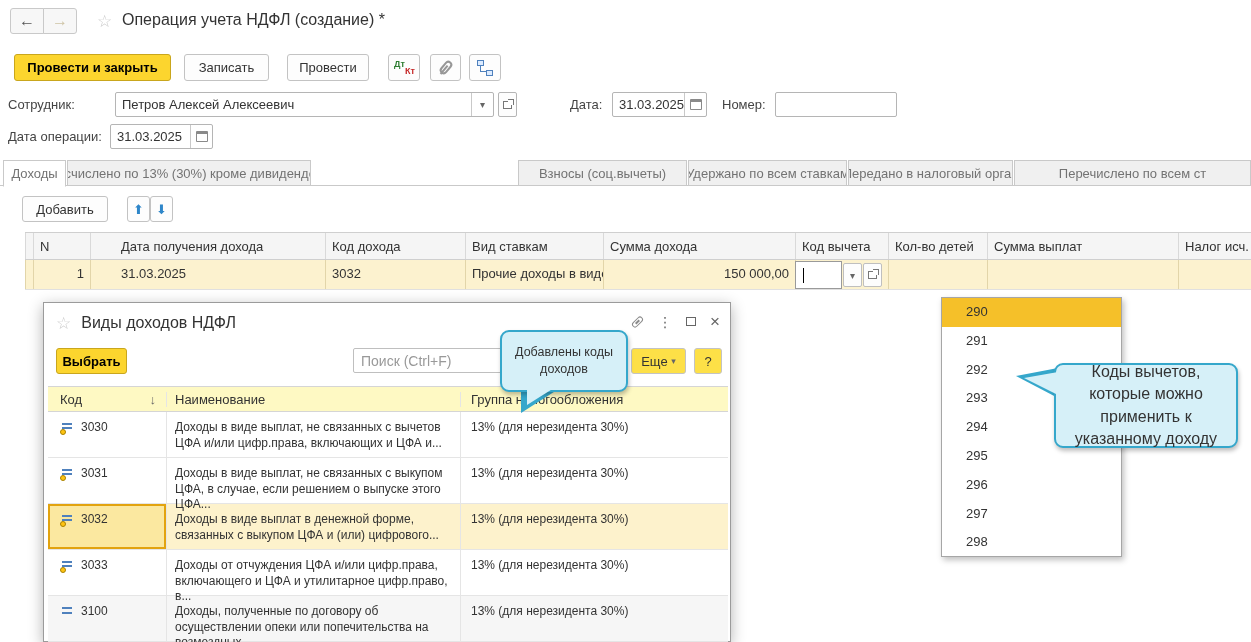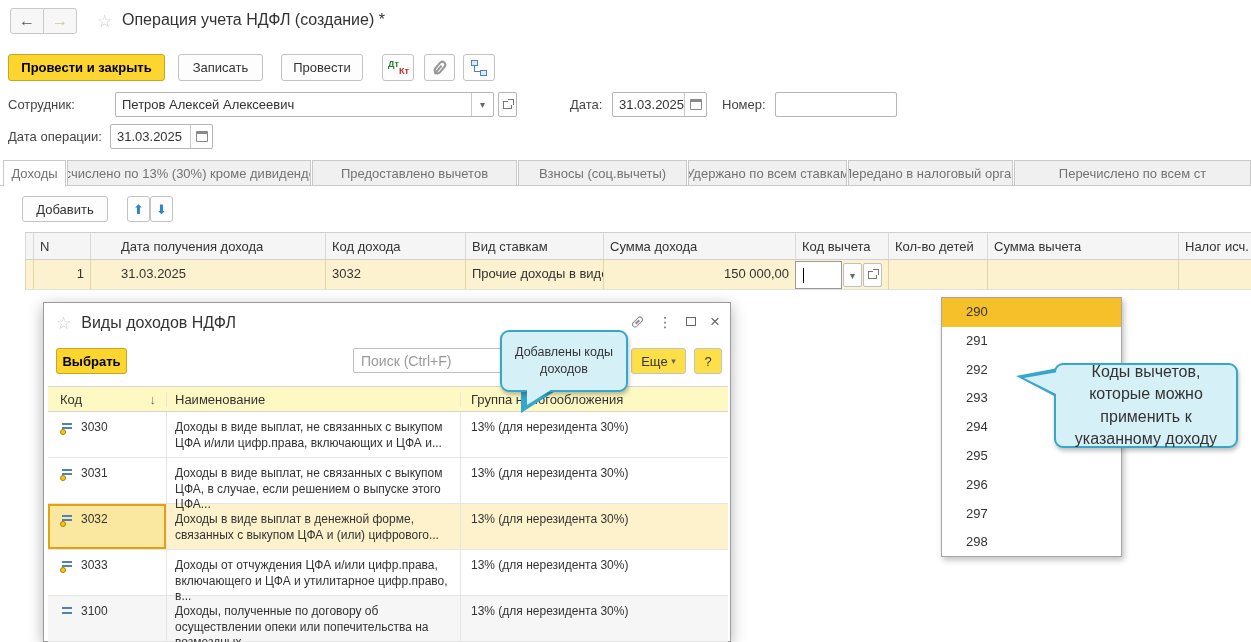--- a/index.html
+++ b/index.html
@@ -10,21 +10,21 @@
   
   .navbtn { position:absolute; top:8px; width:34px; height:26px; background:#f7f7f7; border:1px solid #c9c9c9; display:flex; align-items:center; justify-content:center; font-size:16px; }
   .navbtn.back { left:10px; border-radius:3px 0 0 3px; color:#555; }
   .navbtn.fwd  { left:43px; border-radius:0 3px 3px 0; color:#cfc4a6; }
   .star { position:absolute; color:#ccc; font-size:17px; }
   .doc-title { position:absolute; left:122px; top:11px; font-size:16px; color:#333; }
 
   
   .btn { position:absolute; height:27px; border:1px solid #c3c3c3; background:#fdfdfd; border-radius:3px; display:flex; align-items:center; justify-content:center; font-size:13px; color:#333; cursor:default; }
   .btn.yellow { background:#fcd52e; border-color:#c9a61d; font-weight:bold; color:#000; }
-  .tb { top:54px; }
+  .tb { top:54px;margin-left:6px; }
   .icon-btn { padding:0; }
   .dtkt { font-size:9px; font-weight:bold; line-height:1; position:relative; width:100%; height:100%; }
   .dtkt .dt { position:absolute; left:5px; top:5px; color:#2e7d32; }
   .dtkt .kt { position:absolute; right:4px; bottom:4px; color:#c62828; }
   .clip-icon { width:8px; height:15px; border:2px solid #979797; border-radius:4px; transform:rotate(40deg); position:relative; }
   .clip-icon::after { content:""; position:absolute; left:1px; top:3px; width:2px; height:11px; background:#979797; }
   .struct-icon { position:relative; width:16px; height:16px; }
   .struct-icon .sq1 { position:absolute; left:0; top:0; width:7px; height:6px; border:1px solid #4f81bd; background:#dcebff; }
   .struct-icon .sq2 { position:absolute; right:0; bottom:0; width:7px; height:6px; border:1px solid #4f81bd; background:#dcebff; }
   .struct-icon .ln { position:absolute; left:3px; top:6px; width:6px; height:6px; border-left:1px solid #4f81bd; border-bottom:1px solid #4f81bd; }
@@ -181,21 +181,20 @@
   <div class="inp" style="left:110px; top:124px; width:103px;">
     <span>31.03.2025</span>
     <span class="cal-zone">
         <span class="cal"></span>
       </span>
   </div>
 
   <div class="tabs-line"></div>
   <div class="tab active" style="left:3px;  width:63px;">Доходы</div>
   <div class="tab" style="left:67px;  width:244px;">Исчислено по 13% (30%) кроме дивидендов</div>
-  <div class="tab" style="left:312px; width:205px;">Предоставлено вычетов</div>
   <div class="tab" style="left:518px; width:169px;">Взносы (соц.вычеты)</div>
   <div class="tab" style="left:688px; width:159px;">Удержано по всем ставкам</div>
   <div class="tab" style="left:848px; width:165px;">Передано в налоговый орган</div>
   <div class="tab" style="left:1014px; width:237px;">Перечислено по всем ст</div>
 
   <div class="btn" style="left:22px; top:196px; width:86px; height:26px;">Добавить</div>
   <div class="btn arrow-btn" style="left:127px; top:196px; height:26px;">
       <span>⬆</span>
     </div>
   <div class="btn arrow-btn" style="left:150px; top:196px; height:26px;">
@@ -205,21 +204,21 @@
   <div class="grid">
     <div class="g-row g-head">
       <div class="cell c0"></div>
       <div class="cell c1">N</div>
       <div class="cell c2">Дата получения дохода</div>
       <div class="cell c3">Код дохода</div>
       <div class="cell c4">Вид ставкам</div>
       <div class="cell c5">Сумма дохода</div>
       <div class="cell c6">Код вычета</div>
       <div class="cell c7">Кол-во детей</div>
-      <div class="cell c8">Сумма вычета</div>
+      <div class="cell c8">Сумма выплат</div>
       <div class="cell c9">Налог исч.</div>
     </div>
     <div class="g-row g-data">
       <div class="cell c0"></div>
       <div class="cell c1 num">1</div>
       <div class="cell c2">31.03.2025</div>
       <div class="cell c3">3032</div>
       <div class="cell c4">Прочие доходы в виде ЦФА</div>
       <div class="cell c5 num">150 000,00</div>
       <div class="cell c6"></div>
@@ -284,21 +283,21 @@
       <div id="mt-body">
           <div class="mt-row">
     <div class="mt-c1">
       <span class="ref-icon">
                 <i class="b1"></i>
                 <i class="b2"></i>
                 <span class="dot"></span>
               </span>
       <span class="code">3030</span>
     </div>
-    <div class="mt-c2 name">Доходы в виде выплат, не связанных с выкупом ЦФА и/или цифр.права, включающих и ЦФА и...</div>
+    <div class="mt-c2 name">Доходы в виде выплат, не связанных с вычетов ЦФА и/или цифр.права, включающих и ЦФА и...</div>
     <div class="mt-c3 group">13% (для нерезидента 30%)</div>
   </div>
           <div class="mt-row">
     <div class="mt-c1">
       <span class="ref-icon">
                 <i class="b1"></i>
                 <i class="b2"></i>
                 <span class="dot"></span>
               </span>
       <span class="code">3031</span>

